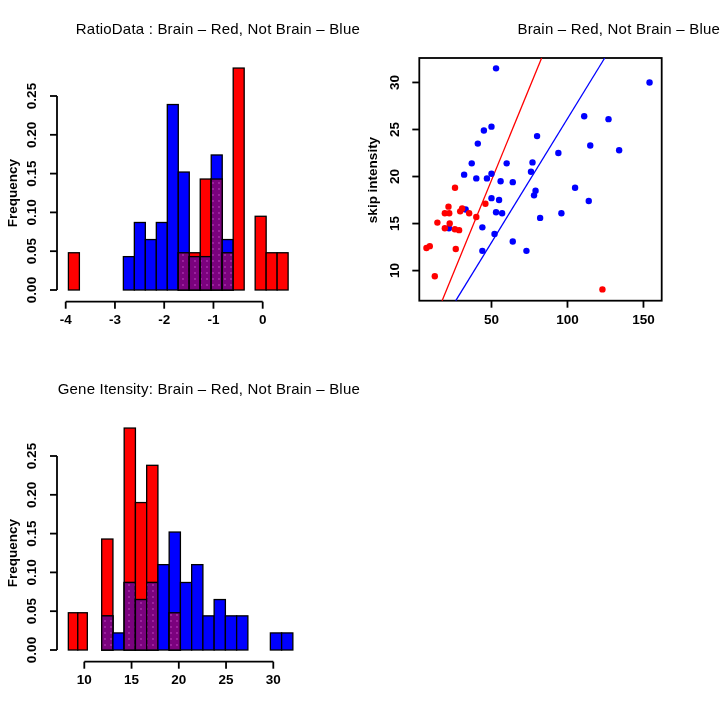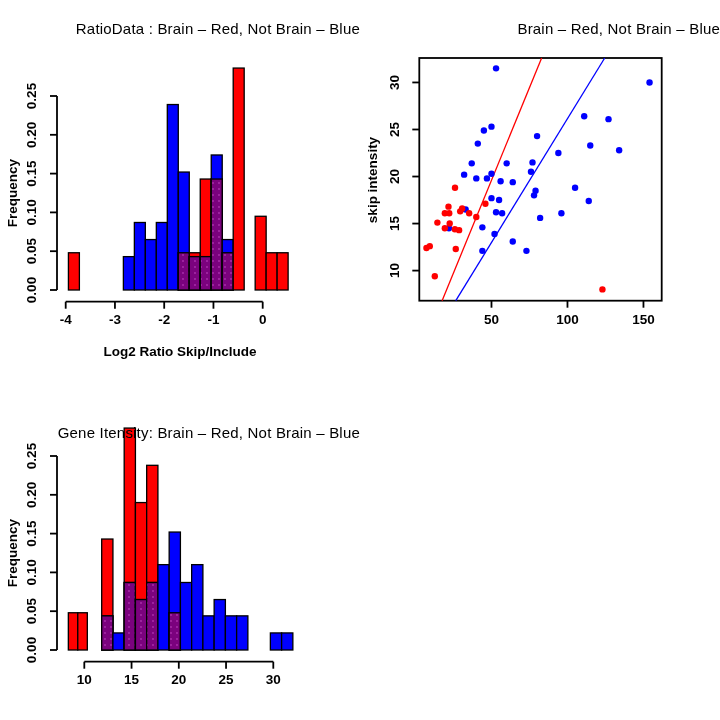--- a/index.html
+++ b/index.html
@@ -92,21 +92,20 @@
         <rect x="222.2165" y="252.752" width="10.98275000000001" height="37.24799999999999" fill="#FF0000" stroke="#000" stroke-width="1.3"></rect>
         <rect x="222.2165" y="239.56" width="10.98275000000001" height="50.44" fill="#0000FF" stroke="#000" stroke-width="1.3"></rect>
         <rect x="222.2165" y="252.752" width="10.98275000000001" height="37.24799999999999" fill="url(#ovl-tl)" stroke="#000" stroke-width="1.3"></rect>
         <rect x="233.19925" y="68.06400000000002" width="10.98275000000001" height="221.93599999999998" fill="#FF0000" stroke="#000" stroke-width="1.3"></rect>
         <rect x="255.16475000000003" y="216.28" width="10.98275000000001" height="73.72" fill="#FF0000" stroke="#000" stroke-width="1.3"></rect>
         <rect x="266.14750000000004" y="252.752" width="10.982749999999953" height="37.24799999999999" fill="#FF0000" stroke="#000" stroke-width="1.3"></rect>
         <rect x="277.13025" y="252.752" width="10.98275000000001" height="37.24799999999999" fill="#FF0000" stroke="#000" stroke-width="1.3"></rect>
       </svg>
   </div>
   <div class="chart-title" style="left:0;top:20px;width:360px;">RatioData : Brain – Red, Not Brain – Blue</div>
-  <div class="axis-xlabel" style="left:0;top:344px;width:360px;">Log2 Ratio Skip/Include</div>
   <div class="axis-ylabel" style="left:12px;top:193px;">Frequency</div>
 
   <div class="panel" style="left:360px;top:0;">
     <svg id="svg-scatter" width="360" height="360">
         <rect x="59.3" y="58" width="242.39999999999998" height="242.7" fill="none" stroke="#000" stroke-width="1.8"></rect>
         <line x1="131.48808777429466" y1="300.7" x2="131.48808777429466" y2="307.7" stroke="#000" stroke-width="1.8"></line>
         <text x="131.48808777429466" y="324" text-anchor="middle" font-size="13.5" font-weight="bold" fill="#000">50</text>
         <line x1="207.47554858934166" y1="300.7" x2="207.47554858934166" y2="307.7" stroke="#000" stroke-width="1.8"></line>
         <text x="207.47554858934166" y="324" text-anchor="middle" font-size="13.5" font-weight="bold" fill="#000">100</text>
         <line x1="283.4630094043887" y1="300.7" x2="283.4630094043887" y2="307.7" stroke="#000" stroke-width="1.8"></line>
@@ -239,18 +238,18 @@
         <rect x="180.4065" y="222.488" width="11.245499999999993" height="67.512" fill="#0000FF" stroke="#000" stroke-width="1.3"></rect>
         <rect x="191.652" y="204.64" width="11.245499999999993" height="85.36000000000001" fill="#0000FF" stroke="#000" stroke-width="1.3"></rect>
         <rect x="202.89749999999998" y="255.856" width="11.245499999999993" height="34.144000000000005" fill="#0000FF" stroke="#000" stroke-width="1.3"></rect>
         <rect x="214.14299999999997" y="239.56" width="11.245499999999993" height="50.44" fill="#0000FF" stroke="#000" stroke-width="1.3"></rect>
         <rect x="225.38849999999996" y="255.856" width="11.24550000000005" height="34.144000000000005" fill="#0000FF" stroke="#000" stroke-width="1.3"></rect>
         <rect x="236.63400000000001" y="255.856" width="11.245499999999936" height="34.144000000000005" fill="#0000FF" stroke="#000" stroke-width="1.3"></rect>
         <rect x="270.3705" y="272.928" width="11.245499999999993" height="17.072000000000003" fill="#0000FF" stroke="#000" stroke-width="1.3"></rect>
         <rect x="281.616" y="272.928" width="11.245499999999993" height="17.072000000000003" fill="#0000FF" stroke="#000" stroke-width="1.3"></rect>
       </svg>
   </div>
-  <div class="chart-title" style="left:0;top:380px;width:360px;margin-top:44px;">Gene Itensity: Brain – Red, Not Brain – Blue</div>
+  <div class="chart-title" style="left:0;top:380px;width:360px;">Gene Itensity: Brain – Red, Not Brain – Blue</div>
   <div class="axis-xlabel" style="left:0;top:740px;width:360px;">Intensity</div>
   <div class="axis-ylabel" style="left:12px;top:553px;">Frequency</div>
 
 
 </div>
 
 </body></html>

